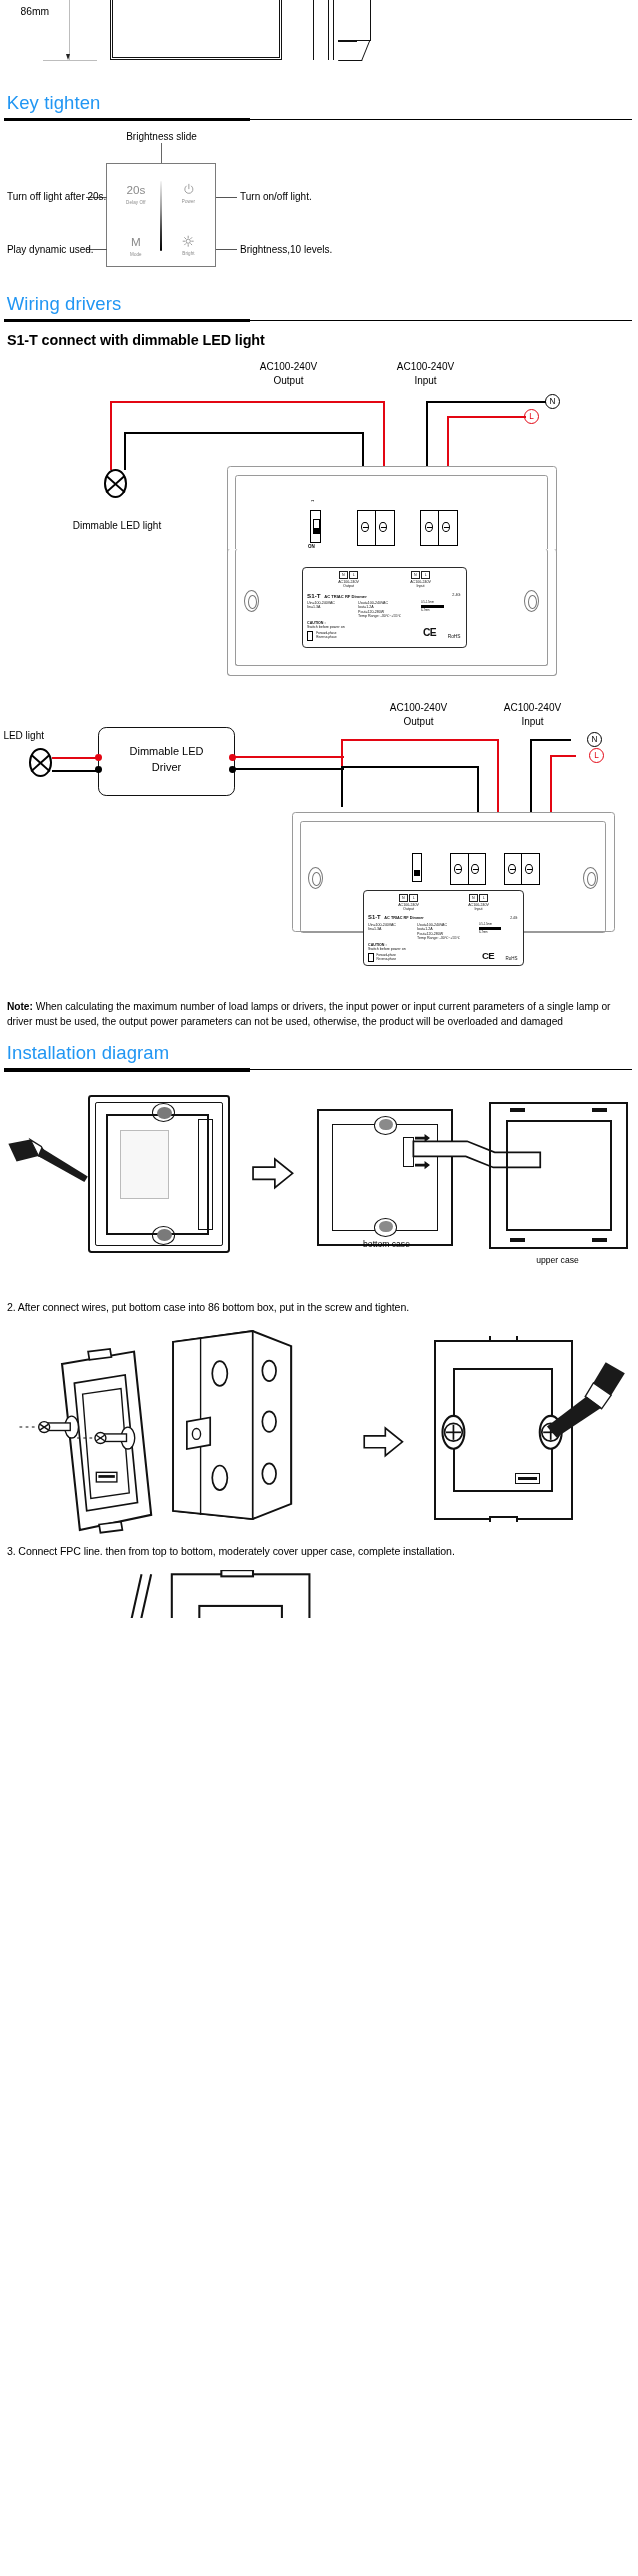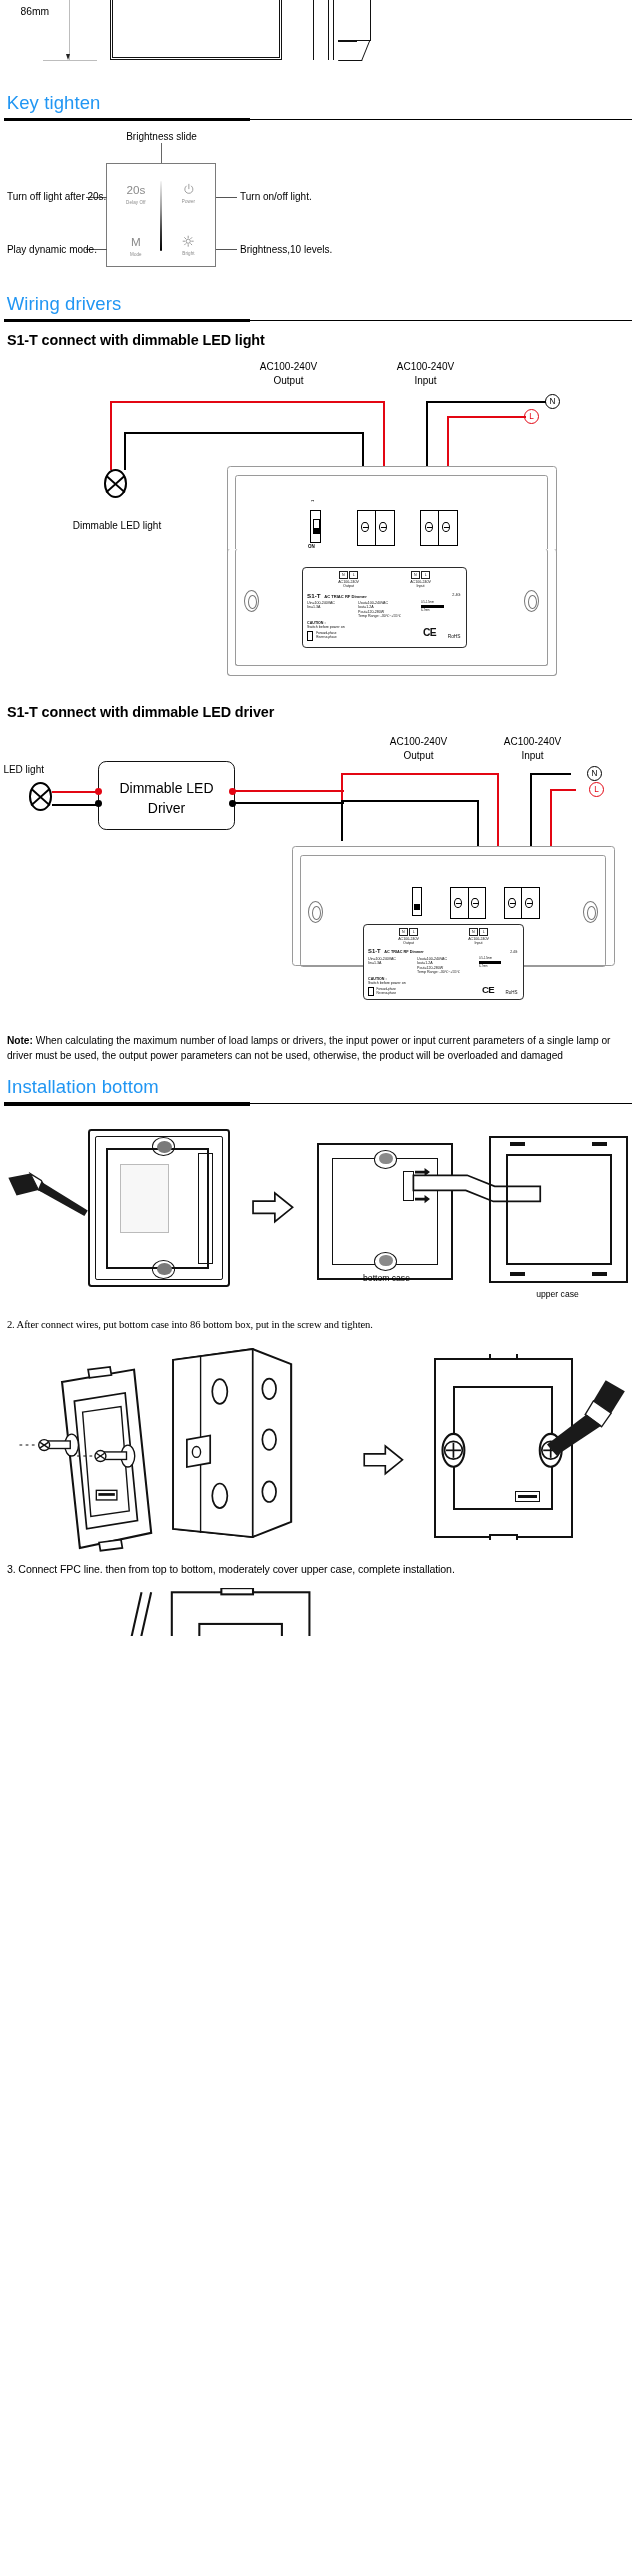--- a/index.html
+++ b/index.html
@@ -244,21 +244,21 @@
       </div>
     </div>
 
     <div class="kf-leader" style="left:86px;top:66px;width:20.6px;"></div>
     <div class="kf-lbl left" style="left:6.9px;top:60px;width:77px;">Turn off light after 20s.</div>
 
     <div class="kf-leader" style="left:216px;top:66px;width:20.6px;"></div>
     <div class="kf-lbl" style="left:240px;top:60px;">Turn on/off light.</div>
 
     <div class="kf-leader" style="left:86px;top:118px;width:20.6px;"></div>
-    <div class="kf-lbl left" style="left:6.9px;top:113px;width:77px;">Play dynamic mode.</div>
+    <div class="kf-lbl left" style="left:6.9px;top:113px;width:77px;">Play dynamic used.</div>
 
     <div class="kf-leader" style="left:216px;top:118px;width:20.6px;"></div>
     <div class="kf-lbl" style="left:240px;top:113px;">Brightness,10 levels.</div>
   </div>
 
   <div class="section-head" style="margin-top:20.6px;">
     <div class="title">Wiring drivers</div>
     <div class="rule"></div>
   </div>
 
@@ -363,21 +363,20 @@
         <span style="display:inline-block;vertical-align:middle;margin-left:2.1px;">
           <span>Forward-phase</span><br>
           <span>Reverse-phase</span>
         </span>
         <span style="position:absolute;right:26px;top:-4.1px;font-size:10.3px;font-weight:700;letter-spacing:-0.7px;">CE</span>
         <span style="position:absolute;right:1.4px;top:2.7px;font-size:4.8px;">RoHS</span>
       </div>
     </div>
   </div>
 
-  <div class="sub-head" style="margin-top:18px;">S1-T connect with dimmable LED driver</div>
 
   <div style="position:relative;height:206px;margin-top:15px;">
     <div class="wd-txt" style="left:374px;top:0;width:89px;">
       <span>AC100-240V</span><br>
       <span>Output</span>
     </div>
     <div class="wd-txt" style="left:488px;top:0;width:89px;">
       <span>AC100-240V</span><br>
       <span>Input</span>
     </div>
@@ -396,21 +395,21 @@
 
     <div class="term-circle" style="left:587px;top:31px;">N</div>
     <div class="term-circle red" style="left:589px;top:47px;">L</div>
 
     <div class="wd-txt" style="left:3.4px;top:27.5px;width:76px;text-align:left;">LED light</div>
     <div class="lamp" style="left:29px;top:47px;"></div>
     <div class="wire red" style="left:52px;top:56px;width:48px;height:1.7px;"></div>
     <div class="wire blk" style="left:52px;top:69px;width:48px;height:1.7px;"></div>
 
     <div style="position:absolute;left:98px;top:26px;width:137px;height:69px;border:1.7px solid #111;border-radius:8.2px;background:#fff;"></div>
-    <div class="wd-txt" style="left:103px;top:43px;width:127px;font-size:14px;line-height:1.45;">
+    <div class="wd-txt" style="left:103px;top:43px;width:127px;font-size:11px;line-height:1.45;">
       <span>Dimmable LED</span><br>
       <span>Driver</span>
     </div>
     <div style="position:absolute;left:95px;top:53px;width:6.9px;height:6.9px;border-radius:50%;background:#e30613;"></div>
     <div style="position:absolute;left:95px;top:65px;width:6.9px;height:6.9px;border-radius:50%;background:#000;"></div>
     <div style="position:absolute;left:229px;top:53px;width:6.9px;height:6.9px;border-radius:50%;background:#e30613;"></div>
     <div style="position:absolute;left:229px;top:65px;width:6.9px;height:6.9px;border-radius:50%;background:#000;"></div>
     <div class="wire red" style="left:235px;top:55px;width:109px;height:1.7px;"></div>
     <div class="wire blk" style="left:235px;top:67px;width:109px;height:1.7px;"></div>
 
@@ -483,21 +482,21 @@
       </div>
     </div>
   </div>
 
   <div class="note-block" style="margin-top:92px;">
     <b>Note:</b>
     <span>When calculating the maximum number of load lamps or drivers, the input power or input current parameters of a single lamp or driver must be used, the output power parameters can not be used, otherwise, the product will be overloaded and damaged</span>
   </div>
 
   <div class="section-head" style="margin-top:12.4px;">
-    <div class="title">Installation bottom</div>
+    <div class="title">Installation diagram</div>
     <div class="rule"></div>
   </div>
 
 
   <div style="position:relative;height:185px;margin-top:11px;">
 
     <svg class="fig" style="left:6.9px;top:55px;" width="89" height="62" viewBox="0 0 130 90">
       <polygon points="2,8 34,2 46,26 14,34" fill="#1a1a1a"></polygon>
       <polygon points="34,2 46,26 60,30 50,12" fill="#fff" stroke="#1a1a1a" stroke-width="2"></polygon>
       <polygon points="50,14 118,56 113,64 45,26" fill="#1a1a1a"></polygon>
@@ -539,21 +538,21 @@
     <div style="position:absolute;left:506px;top:37px;width:106px;height:111px;border:2.1px solid #111;"></div>
     <div style="position:absolute;left:510px;top:25px;width:15px;height:4.1px;background:#111;"></div>
     <div style="position:absolute;left:592px;top:25px;width:15px;height:4.1px;background:#111;"></div>
     <div style="position:absolute;left:510px;top:155px;width:15px;height:4.1px;background:#111;"></div>
     <div style="position:absolute;left:592px;top:155px;width:15px;height:4.1px;background:#111;"></div>
 
     <div class="step-caption" style="position:absolute;left:330px;top:156px;width:113px;">bottom case</div>
     <div class="step-caption" style="position:absolute;left:501px;top:172px;width:113px;">upper case</div>
   </div>
 
-  <div class="body-text" style="margin-top:15px;font-family:Liberation Serif, serif;">2. After connect wires, put bottom case into 86 bottom box, put in the screw and tighten.</div>
+  <div class="body-text" style="margin-top:31px;">2. After connect wires, put bottom case into 86 bottom box, put in the screw and tighten.</div>
 
   <div style="position:relative;height:206px;margin-top:9.6px;">
     <svg class="fig" style="left:13.7px;top:6.9px;" width="343" height="199" viewBox="0 0 500 290">
 
       <polygon points="70,48 175,30 200,268 96,290" fill="#fff" stroke="#111" stroke-width="3"></polygon>
       <polygon points="88,76 162,64 180,250 106,262" fill="#fff" stroke="#111" stroke-width="2.5"></polygon>
       <polygon points="100,92 156,84 168,236 112,244" fill="#fff" stroke="#111" stroke-width="2"></polygon>
       <rect x="120" y="206" width="30" height="14" fill="#fff" stroke="#111" stroke-width="2"></rect>
       <rect x="123" y="210" width="24" height="4" fill="#111"></rect>
       <polygon points="108,30 140,26 142,38 110,42" fill="#fff" stroke="#111" stroke-width="2.5"></polygon>

